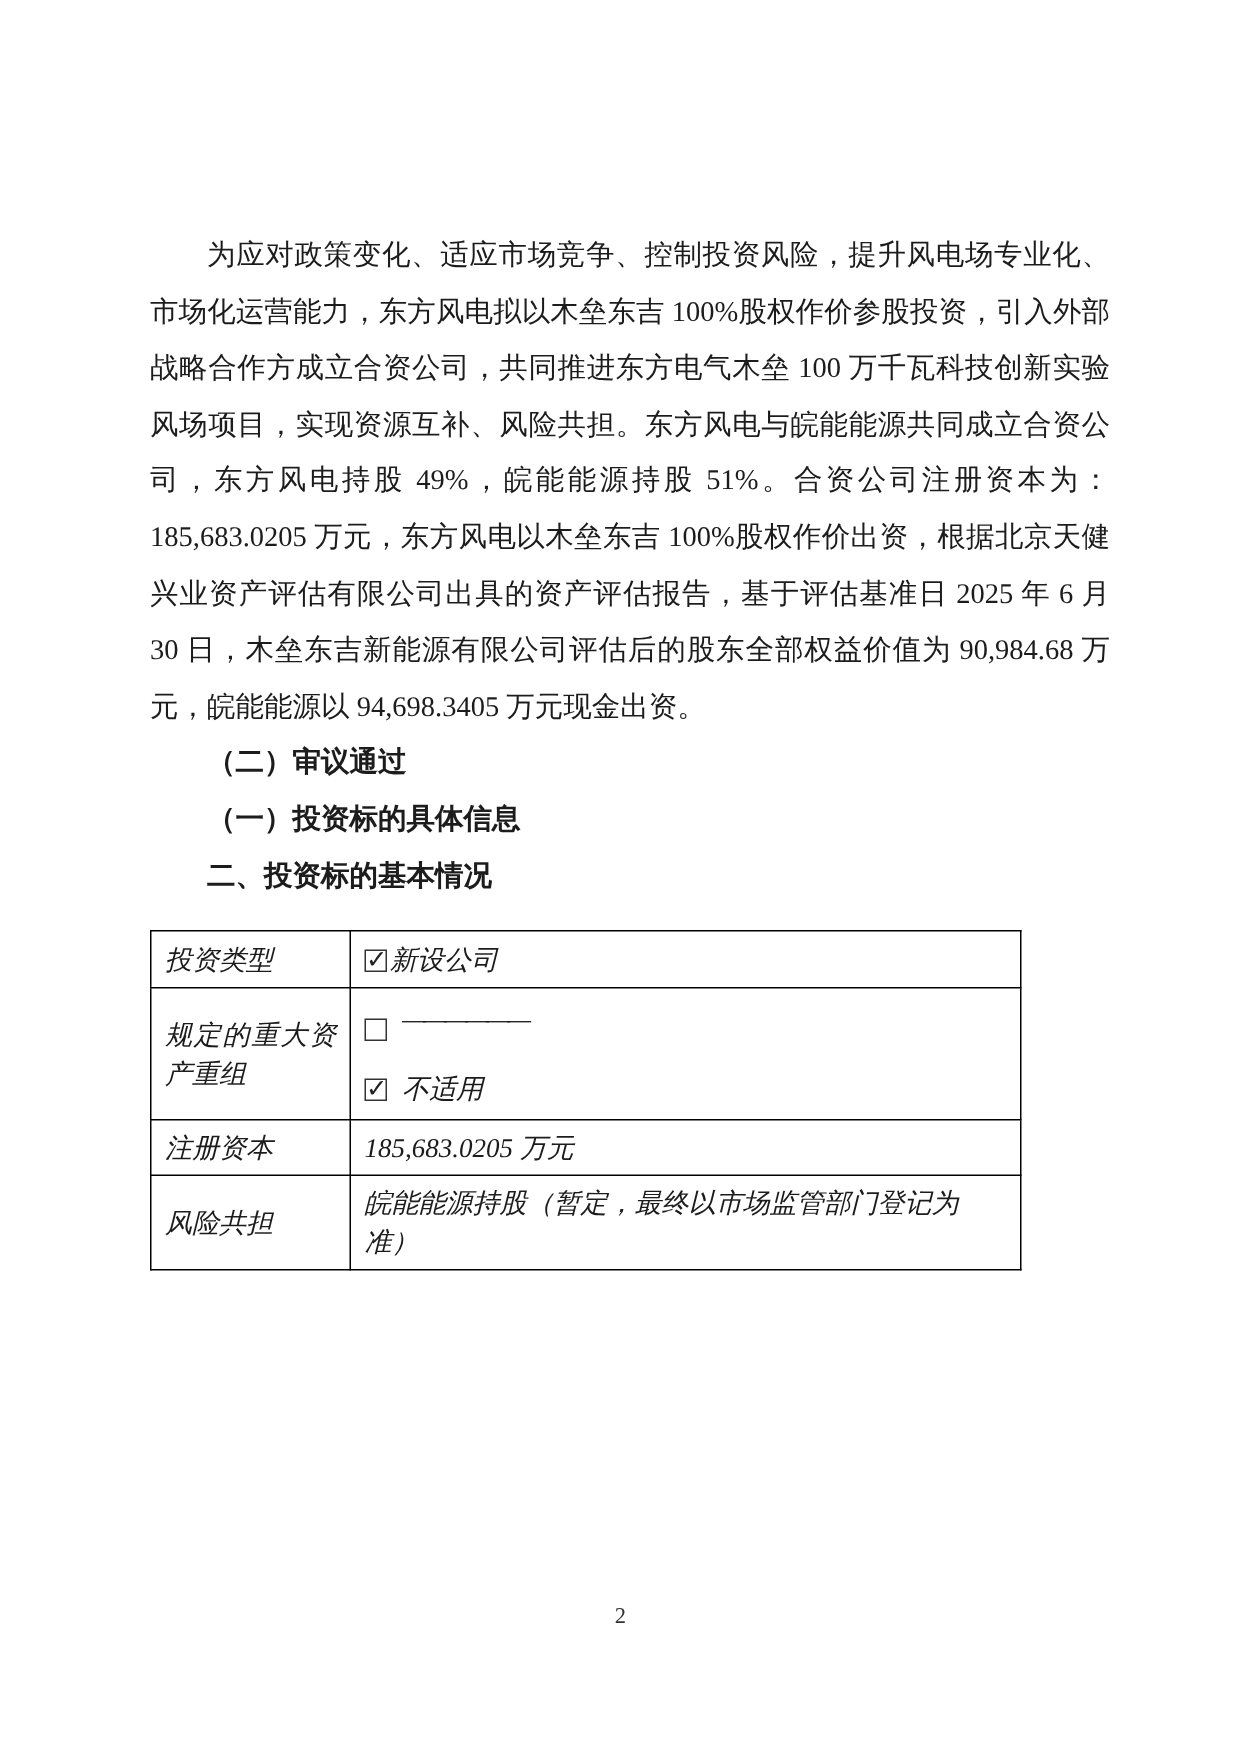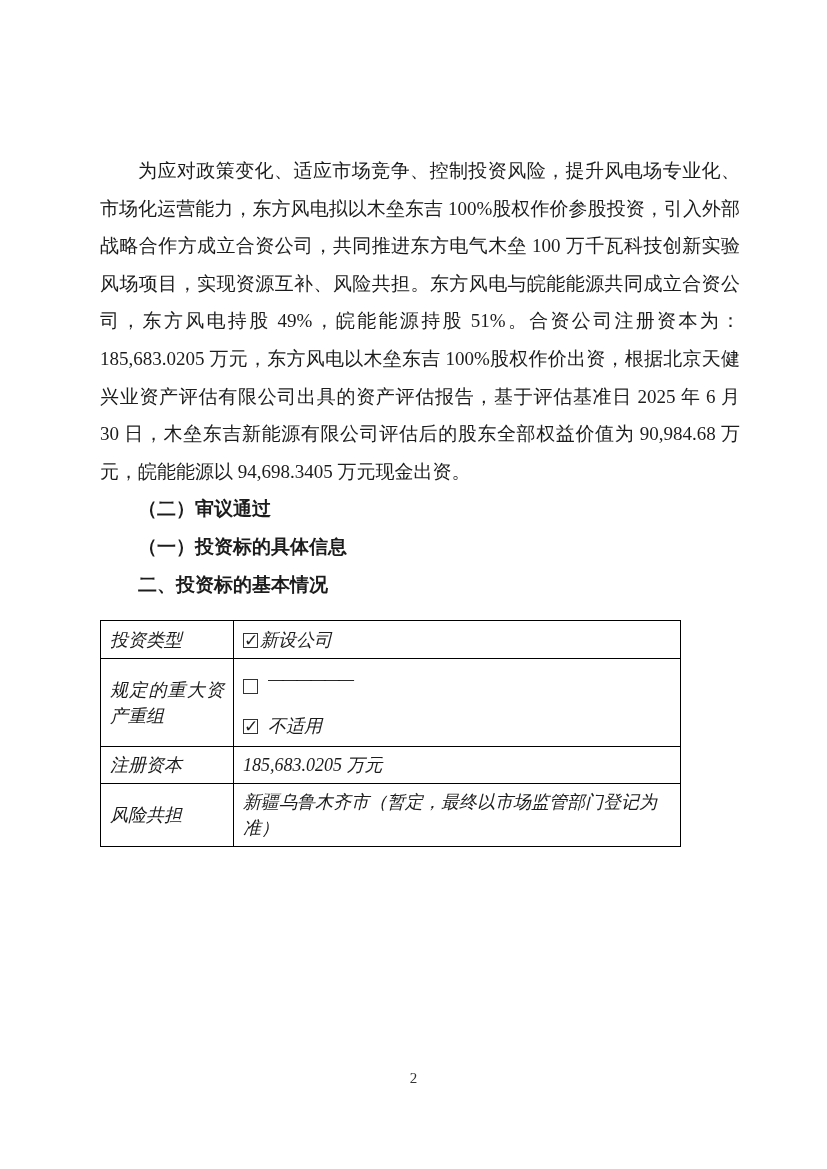--- a/index.html
+++ b/index.html
@@ -112,21 +112,21 @@
       </tr>
       <tr class="r4">
         <td class="label-cell">注册资本</td>
         <td class="value-cell">
           <span class="cell-line">185,683.0205 万元</span>
         </td>
       </tr>
       <tr class="r5">
         <td class="label-cell">风险共担</td>
         <td class="value-cell">
-          <span class="cell-line">新疆乌鲁木齐市（暂定，最终以市场监管部门登记为准）</span>
+          <span class="cell-line">皖能能源持股（暂定，最终以市场监管部门登记为准）</span>
         </td>
       </tr>
     </tbody>
   </table>
 
   <div class="page-number">2</div>
 
 </div>
 
 </body></html>

